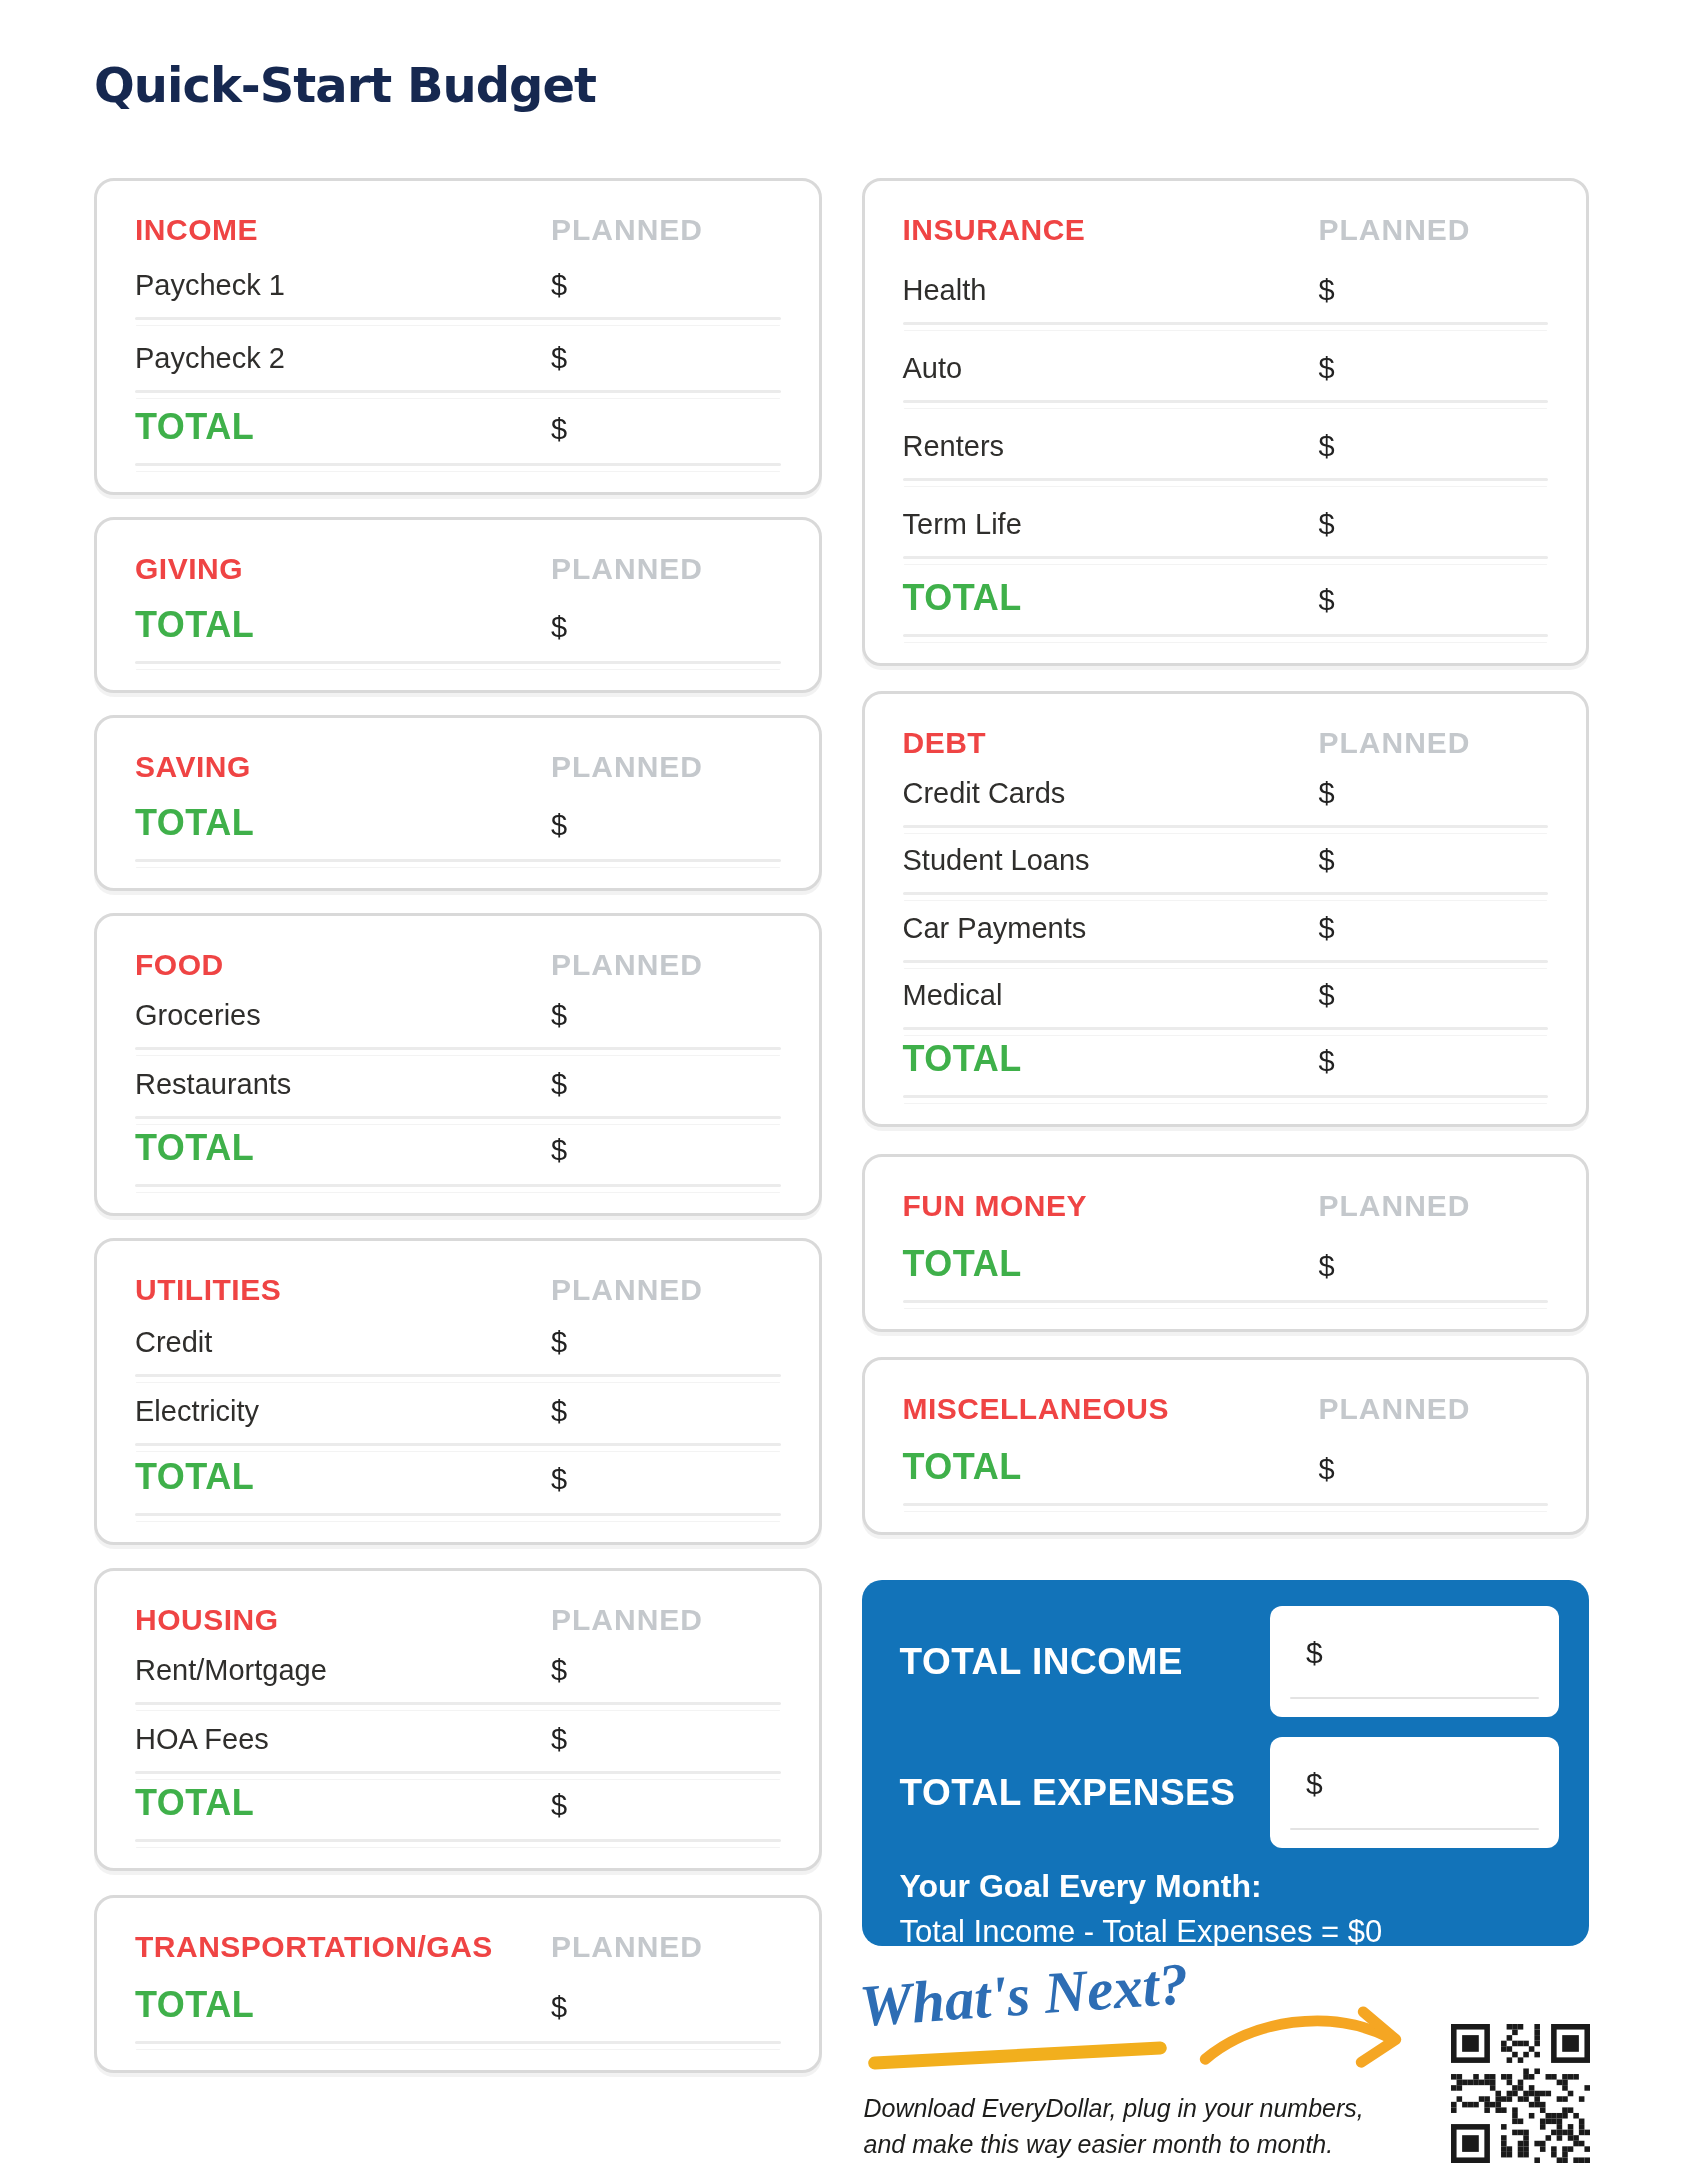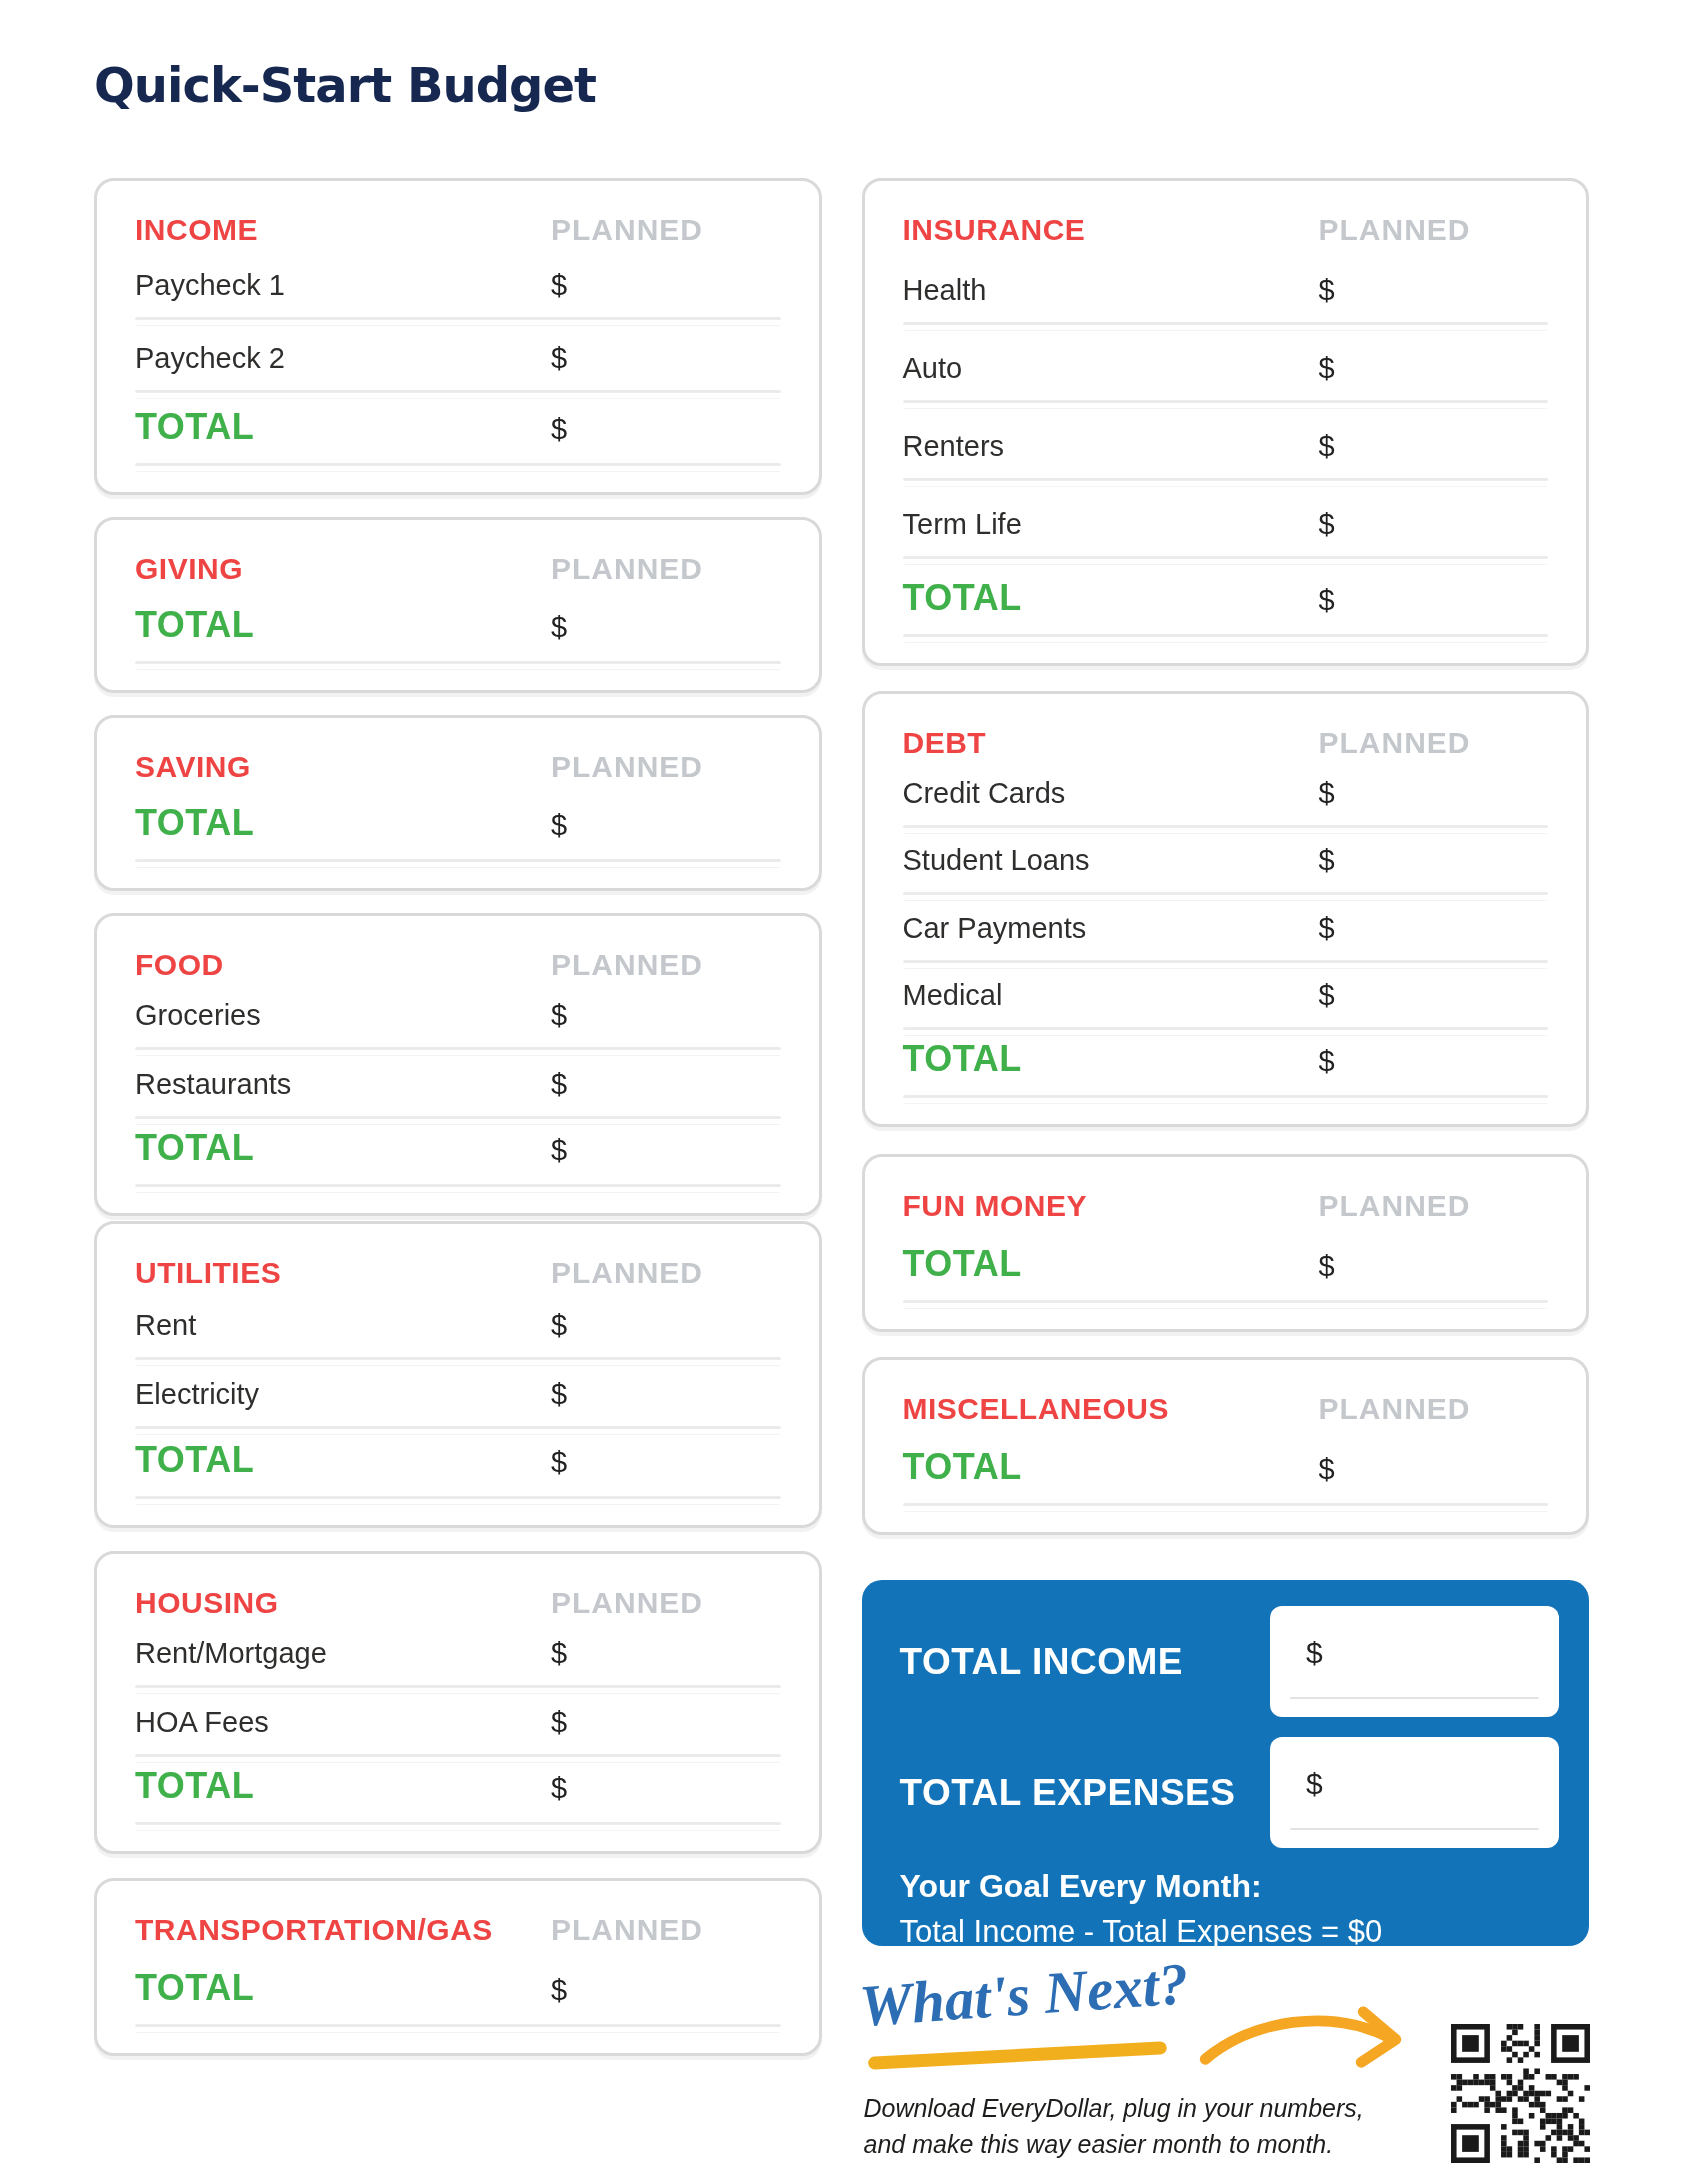--- a/index.html
+++ b/index.html
@@ -149,29 +149,29 @@
             </div>
             <div class="row total">
               <div class="row-line">
                 <span class="label">TOTAL</span>
                 <span class="amount">$</span>
               </div>
               <div class="rule"></div>
             </div>
           </div>
         </section>
-        <section class="card" style="height: 307px; margin-top: 5px;">
+        <section class="card" style="height: 307px; margin-top: 22px;">
           <div class="card-head">
             <span class="cat">UTILITIES</span>
             <span class="planned">PLANNED</span>
           </div>
           <div class="rows">
             <div class="row">
               <div class="row-line">
-                <span class="label">Rent</span>
+                <span class="label">Credit</span>
                 <span class="amount">$</span>
               </div>
               <div class="rule"></div>
             </div>
             <div class="row">
               <div class="row-line">
                 <span class="label">Electricity</span>
                 <span class="amount">$</span>
               </div>
               <div class="rule"></div>

